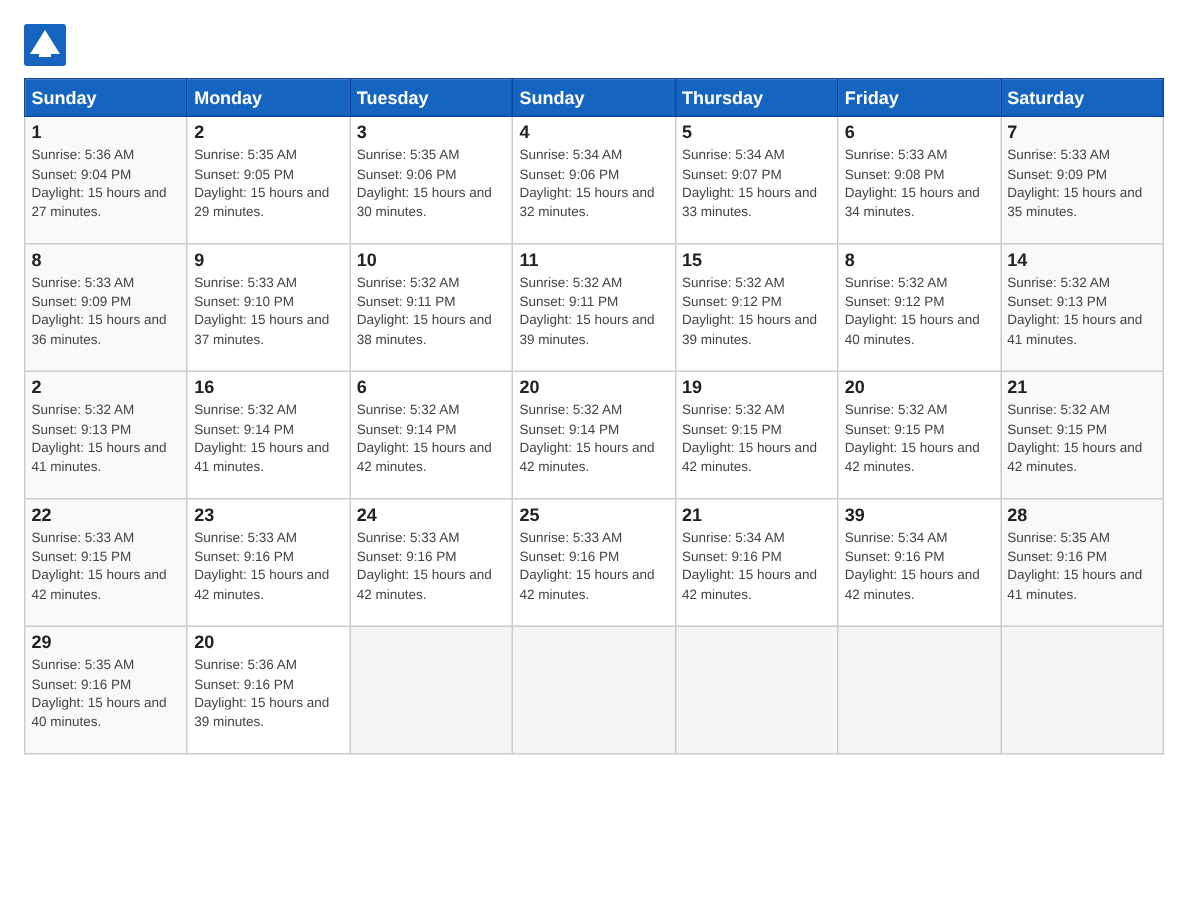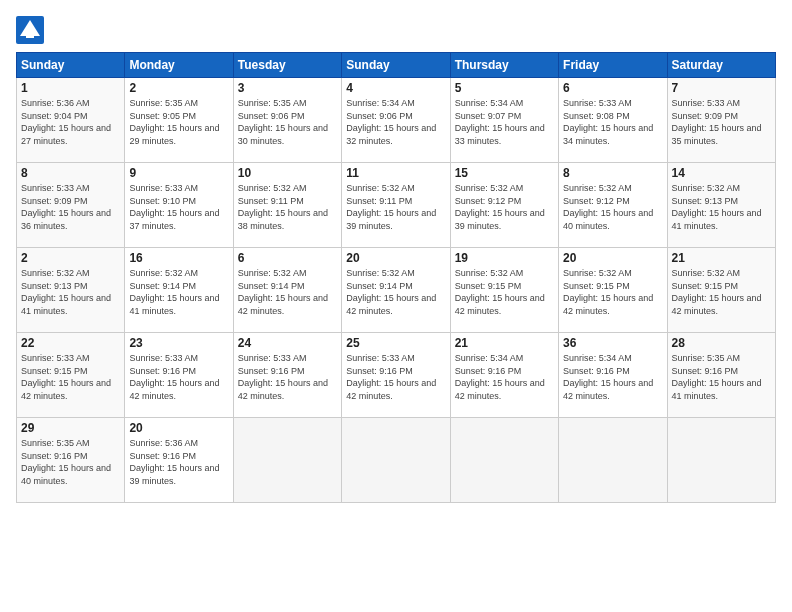--- a/index.html
+++ b/index.html
@@ -318,21 +318,21 @@
 and 42 minutes.</div>
           </td>
           <td>
             <span class="day-number">21</span>
             <div class="day-info">Sunrise: 5:34 AM
 Sunset: 9:16 PM
 Daylight: 15 hours
 and 42 minutes.</div>
           </td>
           <td>
-            <span class="day-number">36</span>
+            <span class="day-number">39</span>
             <div class="day-info">Sunrise: 5:34 AM
 Sunset: 9:16 PM
 Daylight: 15 hours
 and 42 minutes.</div>
           </td>
           <td class="weekend">
             <span class="day-number">28</span>
             <div class="day-info">Sunrise: 5:35 AM
 Sunset: 9:16 PM
 Daylight: 15 hours

